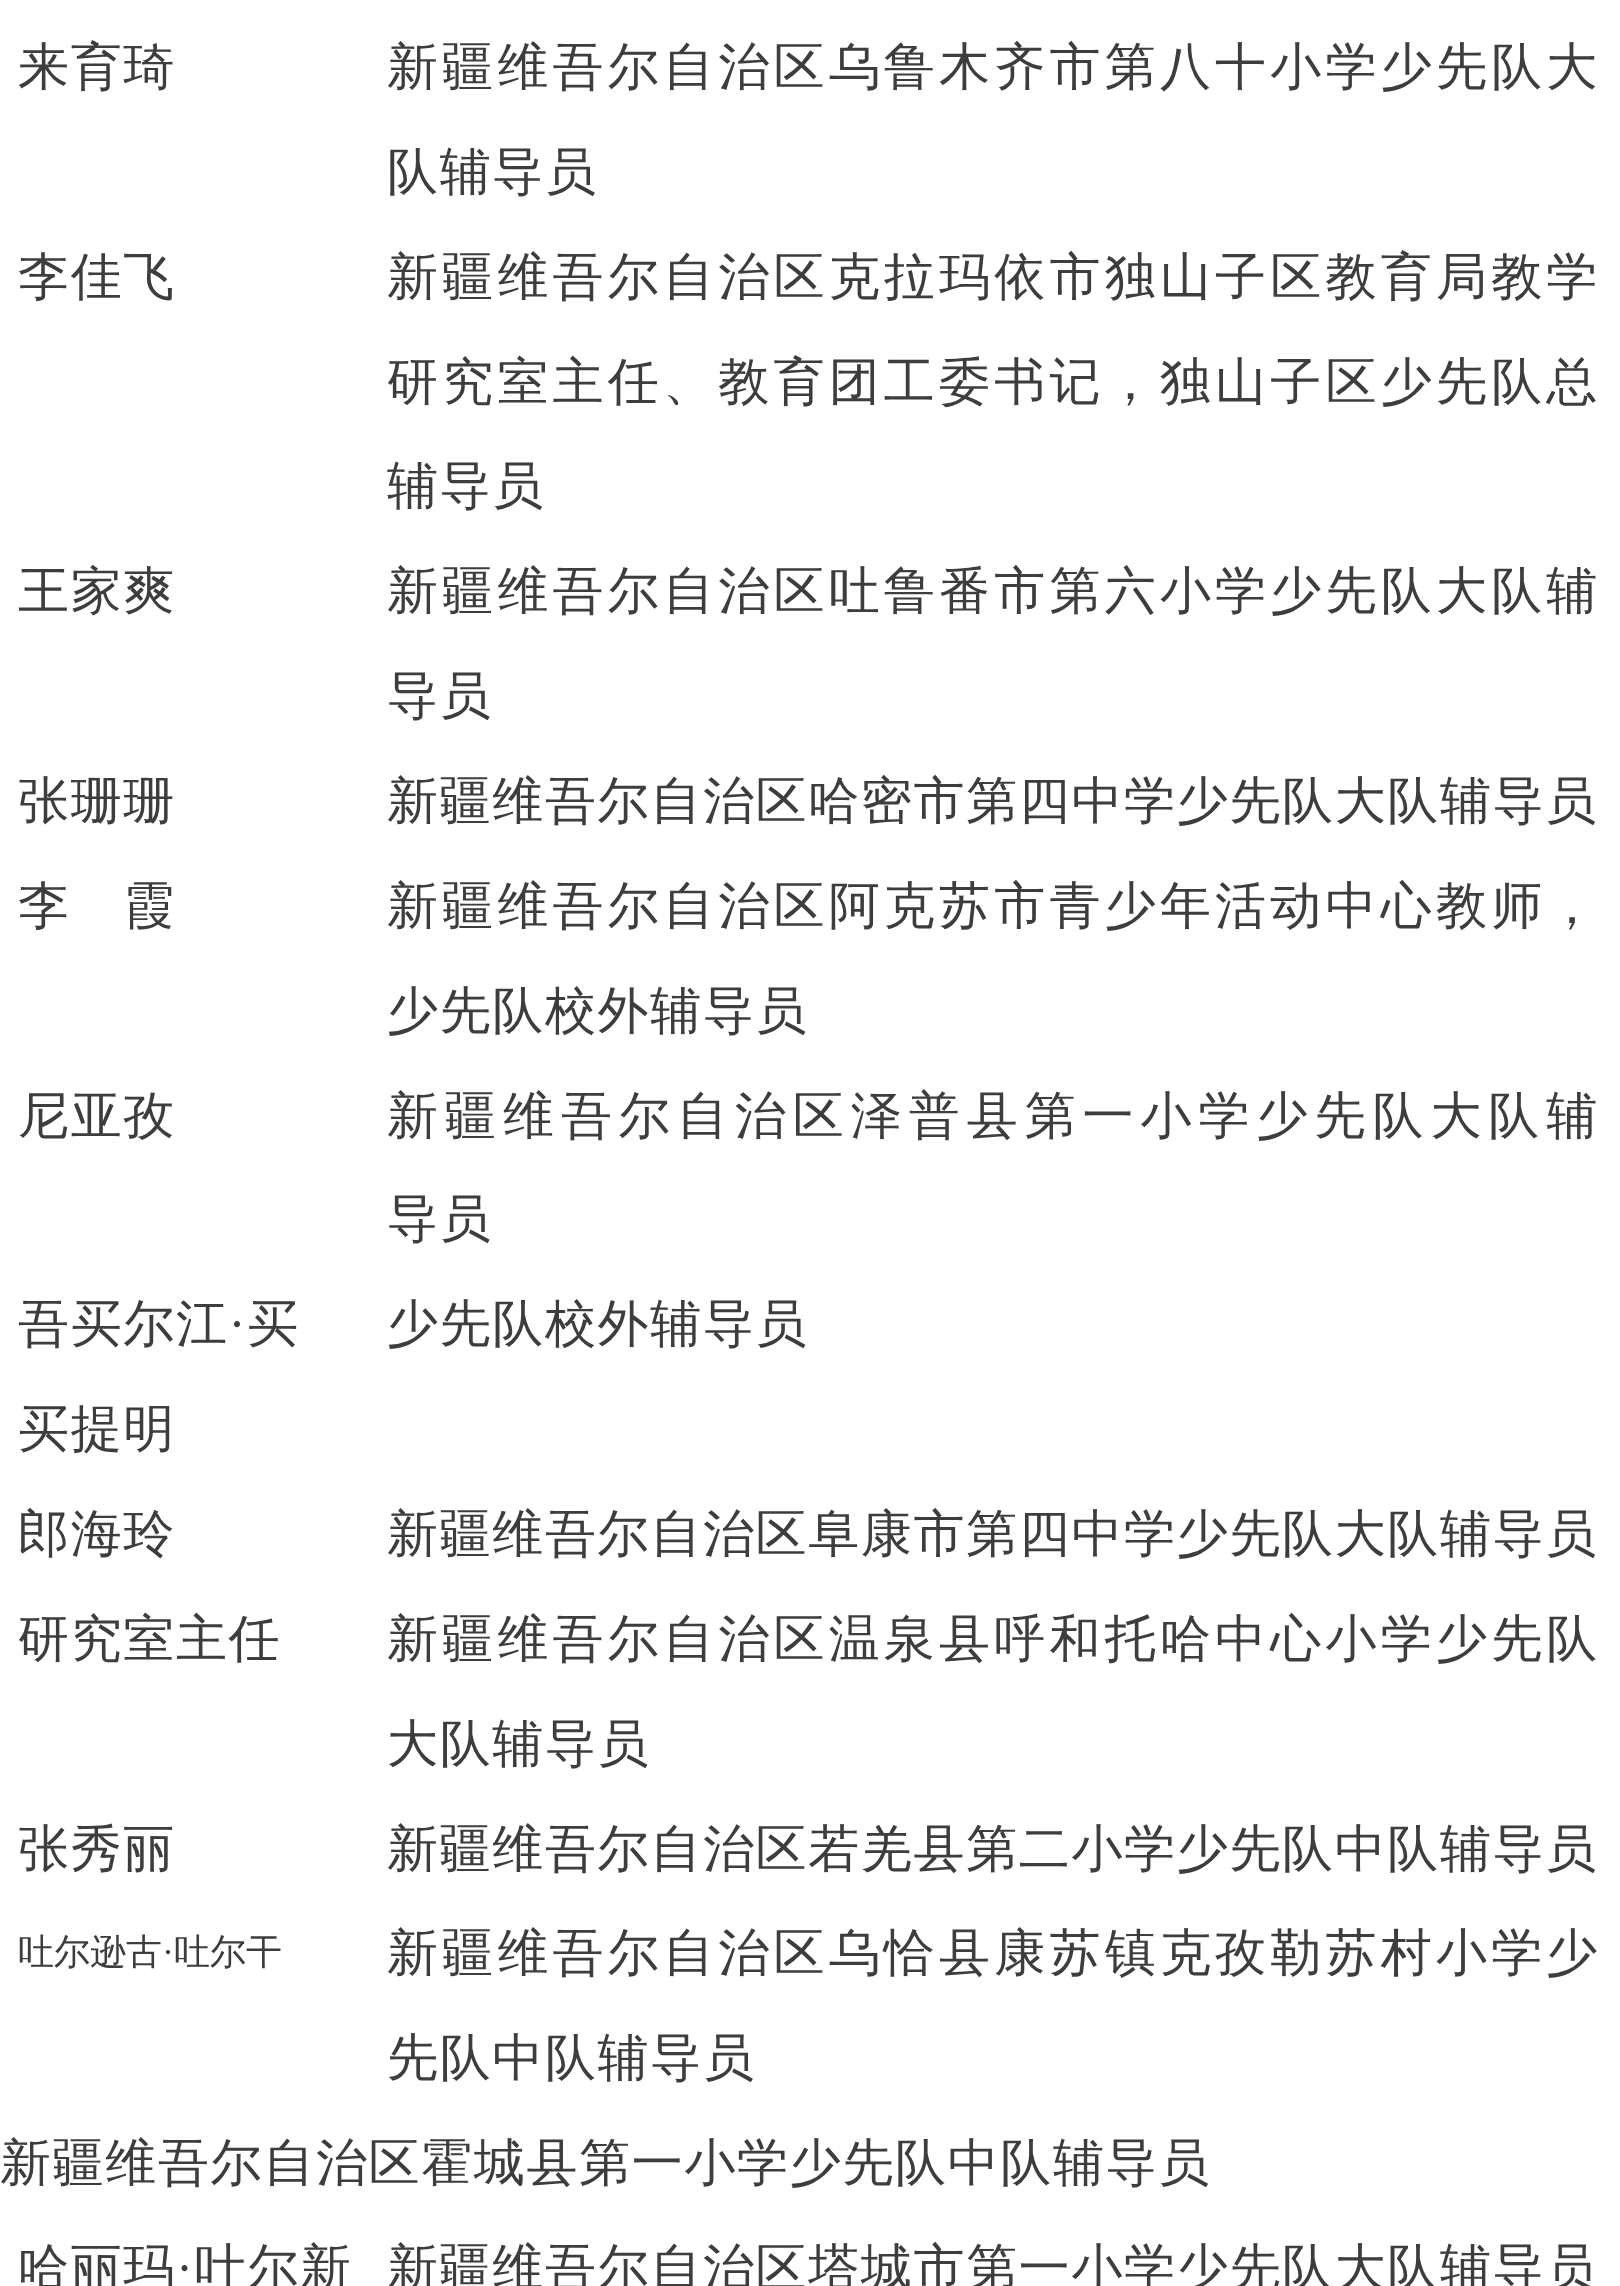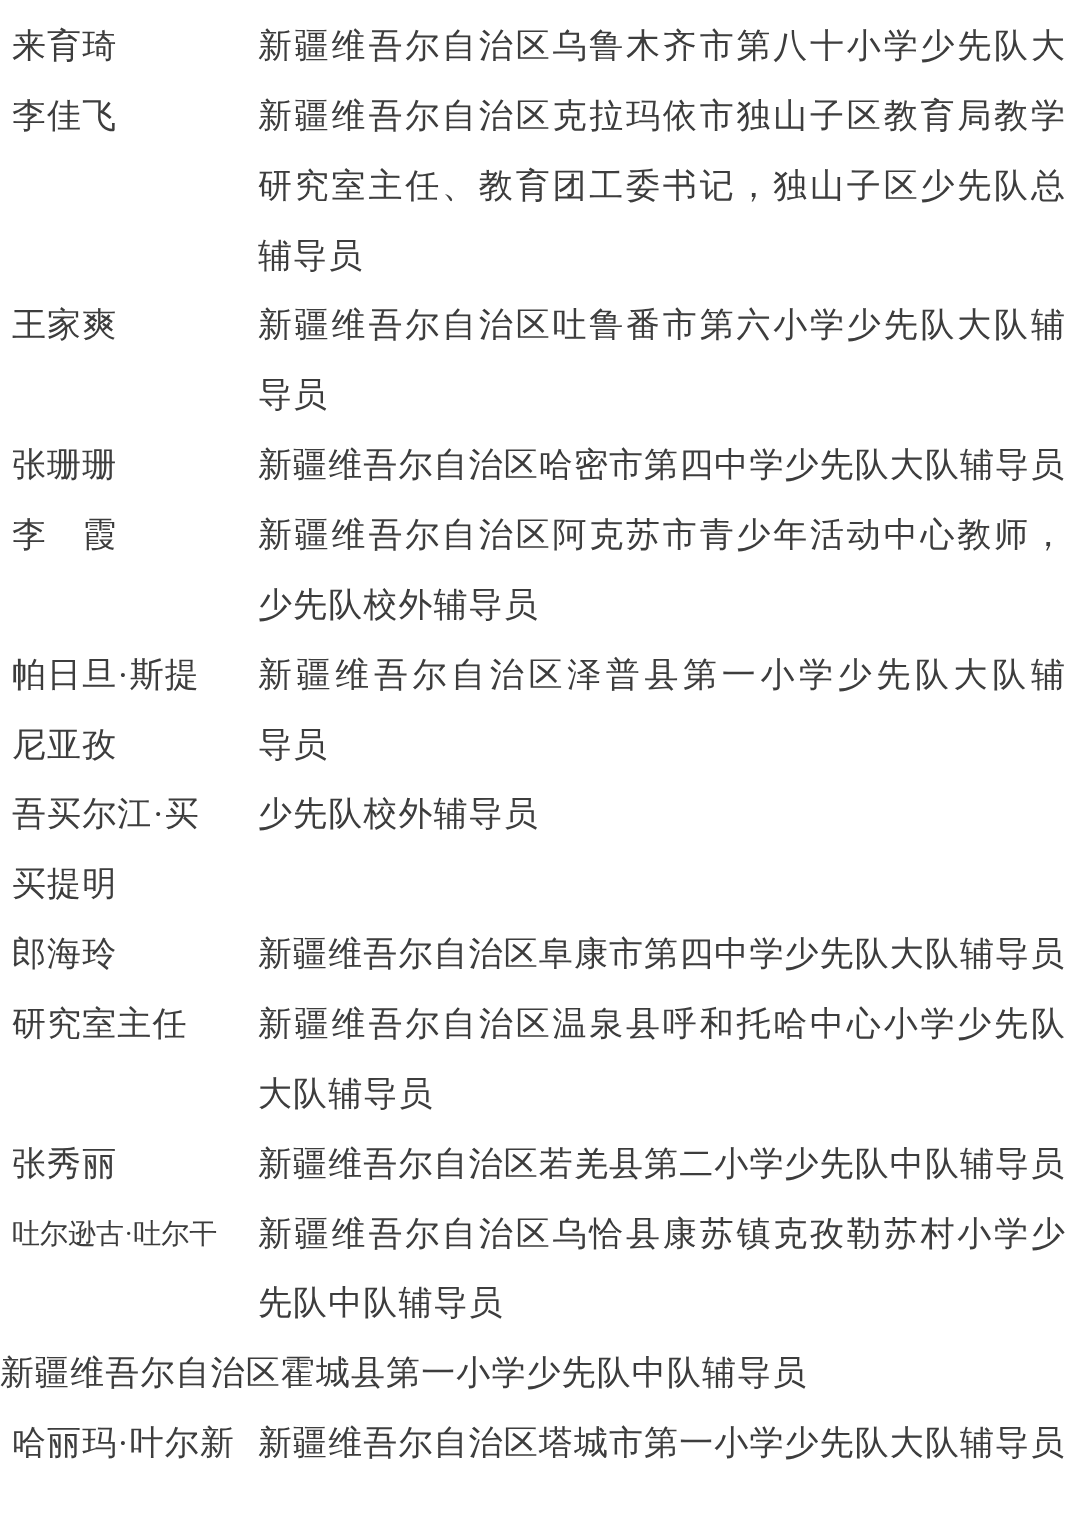--- a/index.html
+++ b/index.html
@@ -43,35 +43,36 @@
     overflow: visible;
   }
   
   .desc-col .line.full {
     white-space: normal;
     text-align: justify;
     text-align-last: justify;
   }
   
   .name-col .line.tight {
-    font-size: 28px;
+    font-size: 24px;
     letter-spacing: 0;
   }
 </style>
 </head>
 <body>
 
 <div class="page">
   <div class="content">
       <div class="entry">
         <div class="name-col">
           <div class="line">来育琦</div>
         </div>
         <div class="desc-col">
           <div class="line full">新疆维吾尔自治区乌鲁木齐市第八十小学少先队大</div>
+          <div class="line">队辅导员</div>
         </div>
       </div>
       <div class="entry">
         <div class="name-col">
           <div class="line">李佳飞</div>
         </div>
         <div class="desc-col">
           <div class="line full">新疆维吾尔自治区克拉玛依市独山子区教育局教学</div>
           <div class="line full">研究室主任、教育团工委书记，独山子区少先队总</div>
           <div class="line">辅导员</div>
@@ -98,21 +99,20 @@
         <div class="name-col">
           <div class="line">李　霞</div>
         </div>
         <div class="desc-col">
           <div class="line full">新疆维吾尔自治区阿克苏市青少年活动中心教师，</div>
           <div class="line">少先队校外辅导员</div>
         </div>
       </div>
       <div class="entry">
         <div class="name-col">
-          <div class="line">帕日旦·斯提</div>
           <div class="line">尼亚孜</div>
         </div>
         <div class="desc-col">
           <div class="line full">新疆维吾尔自治区泽普县第一小学少先队大队辅</div>
           <div class="line">导员</div>
         </div>
       </div>
       <div class="entry">
         <div class="name-col">
           <div class="line">吾买尔江·买</div>

